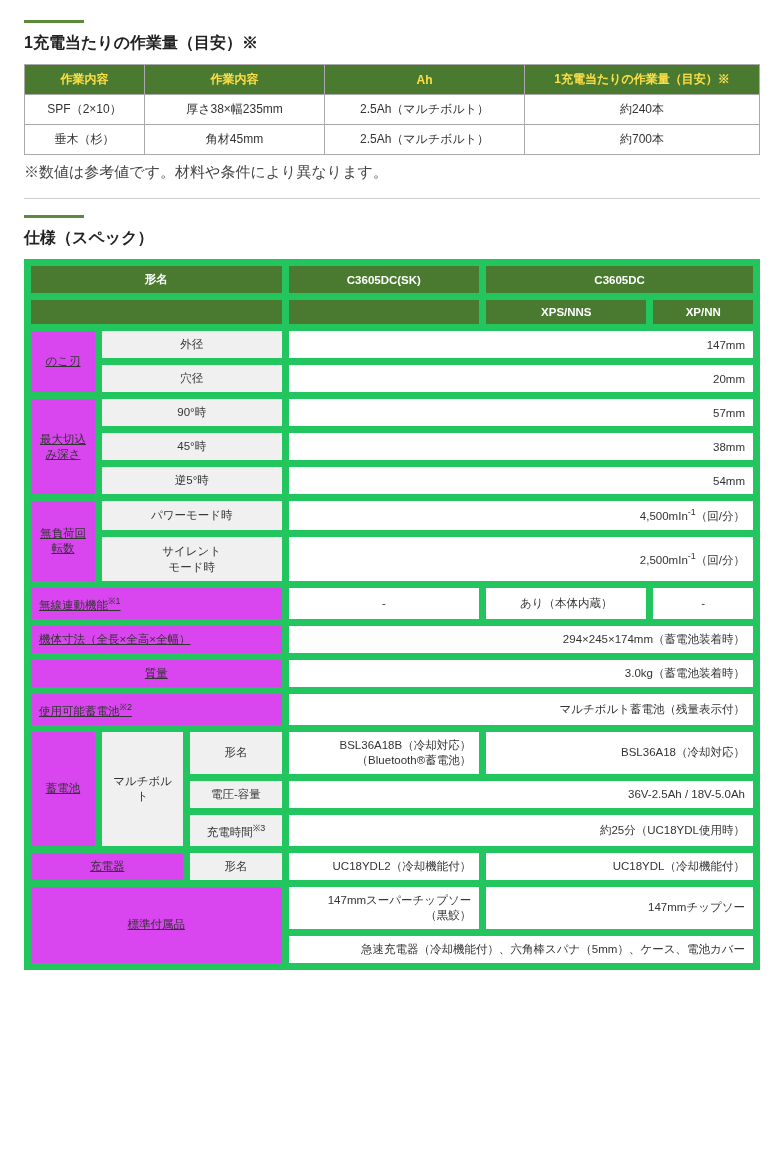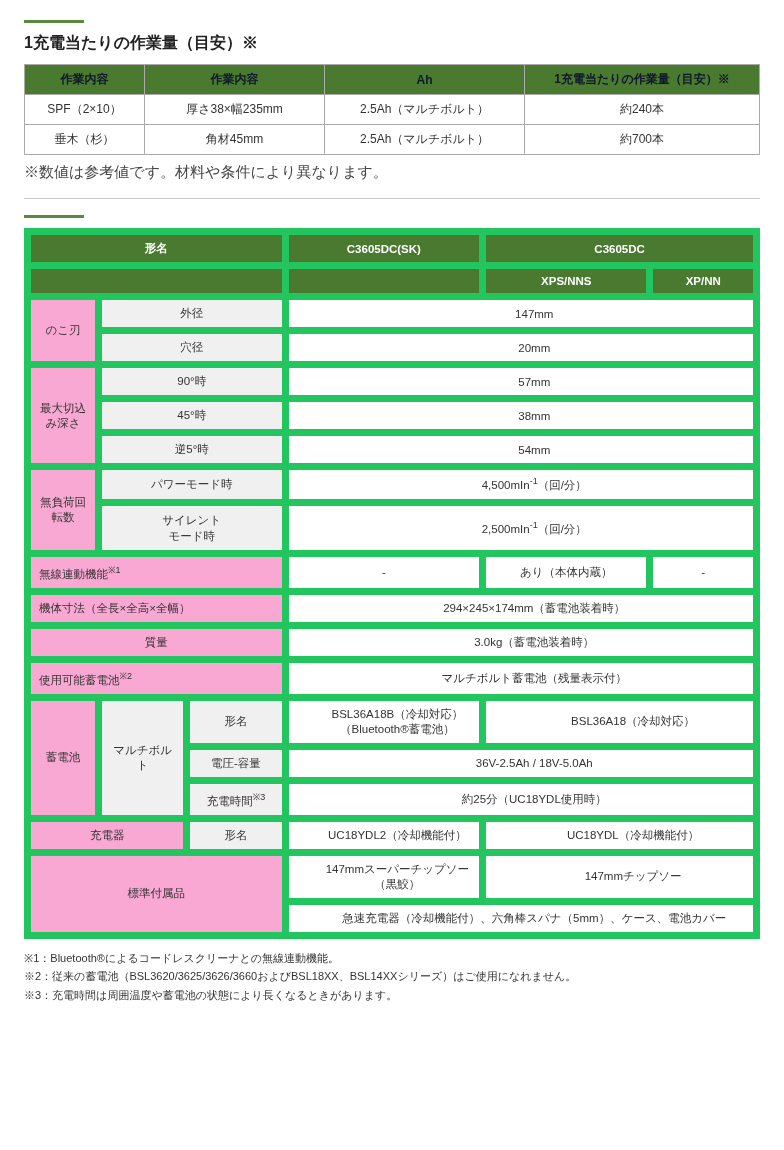--- a/index.html
+++ b/index.html
@@ -33,21 +33,21 @@
     }
 
     
     .work-table th, .work-table td {
       border: 1px solid #aaa;
       padding: 6px 10px;
       text-align: center;
     }
     .work-table thead th {
       background: #4a7a30;
-      color: #0f172a;
+      color: #fde047;
       font-weight: bold;
     }
     .work-table tbody td:first-child {
       text-align: center;
     }
 
     .note-text {
       font-size: 15px;
       color: #444;
       margin: 6px 0 16px 0;
@@ -70,32 +70,33 @@
       vertical-align: middle;
       font-size: 11.5px;
     }
     .spec-table thead th {
       background: #4a7a30;
       color: #fff;
       text-align: center;
       font-weight: bold;
     }
     .spec-table .row-header {
-      background: #f9a8d4;
+      background: #d946ef;
       text-align: center;
       font-weight: normal;
       width: 70px;
+      text-decoration: underline;
     }
     .spec-table .sub-header {
       background: #f0f0f0;
       text-align: center;
       width: 90px;
     }
     .spec-table .value-cell {
-      text-align: center;
+      text-align: right;
       padding-left: 35px;
     }
     .spec-table .center-cell {
       text-align: center;
     }
 
     .footnotes {
       font-size: 11px;
       color: #333;
       margin-top: 10px;
@@ -138,20 +139,21 @@
     </tbody>
   </table>
 
   <div class="note-text">※数値は参考値です。材料や条件により異なります。</div>
 </div>
 
 <hr class="divider">
 
 <div>
   <div class="accent-line"></div>
+  <div class="section-title">仕様（スペック）</div>
 
   <table class="spec-table">
     <colgroup>
       <col style="width:72px">
       <col style="width:72px">
       <col style="width:100px">
       <col style="width:200px">
       <col style="width:170px">
       <col style="width:108px">
     </colgroup>
@@ -260,18 +262,13 @@
         <td class="value-cell">147mmスーパーチップソー（黒鮫）</td>
         <td class="value-cell" colspan="2">147mmチップソー</td>
       </tr>
 
       <tr>
         <td class="value-cell" colspan="3">急速充電器（冷却機能付）、六角棒スパナ（5mm）、ケース、電池カバー</td>
       </tr>
     </tbody>
   </table>
 
-  <div class="footnotes">
-    <div>※1：Bluetooth®によるコードレスクリーナとの無線連動機能。</div>
-    <div>※2：従来の蓄電池（BSL3620/3625/3626/3660およびBSL18XX、BSL14XXシリーズ）はご使用になれません。</div>
-    <div>※3：充電時間は周囲温度や蓄電池の状態により長くなるときがあります。</div>
-  </div>
 </div>
 
 </body></html>

